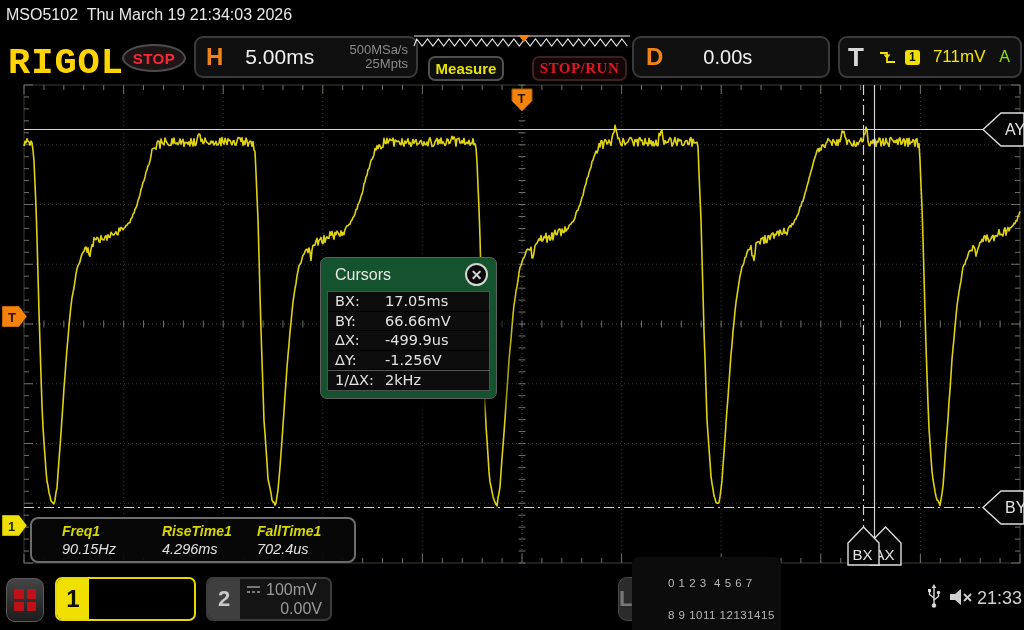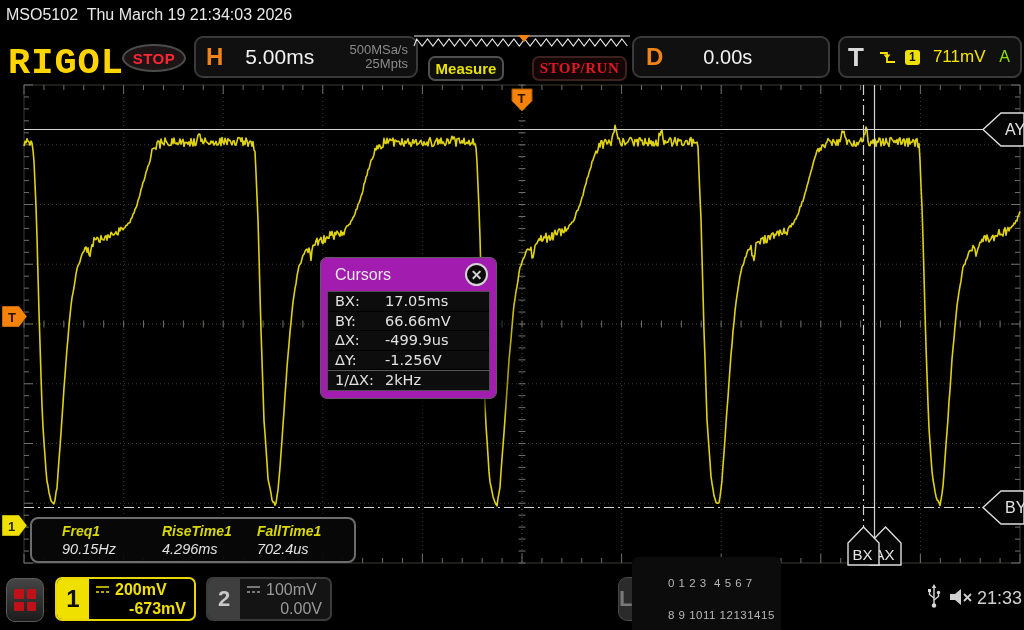--- a/index.html
+++ b/index.html
@@ -39,21 +39,21 @@
 
   .t-panel { left:838px; top:6px; width:184px; height:42px; display:flex; align-items:center; }
   .t-letter { color:#d8d8d8; font-size:26px; font-weight:bold; margin-left:8px; }
   .t-icon { margin-left:14px; }
   .t-src { margin-left:8px; width:15px; height:15px; background:#f0e000; color:#111; border-radius:3px;
            font-size:12px; font-weight:bold; display:flex; align-items:center; justify-content:center; }
   .t-level { color:#f5e400; font-size:17px; margin-left:13px; }
   .t-mode { color:#8fe000; font-size:16px; margin-left:auto; margin-right:10px; }
 
   
-  .dialog { position:absolute; left:320px; top:257px; width:177px; background:#a21caf; border:1px solid #5d5d5d;
+  .dialog { position:absolute; left:320px; top:257px; width:177px; background:#14532d; border:1px solid #5d5d5d;
             border-radius:7px; box-shadow:7px 9px 16px rgba(0,0,0,.8); z-index:30; }
   .dialog-titlebar { height:33px; display:flex; align-items:center; padding:0 8px 0 14px; }
   .dialog-title { color:#e8e8e8; font-size:16px; }
   .dialog-close { margin-left:auto; width:23px; height:23px; border-radius:50%; border:2px solid #d4d4d4;
                   background:#0a0a0a; color:#d4d4d4; font-size:14px; font-weight:bold; display:flex;
                   align-items:center; justify-content:center; cursor:default; }
   .dialog-rows { margin:0 6px 7px 6px; border:1px solid #4f4f4f; background:#0d0d0d;
                  font-family:"DejaVu Sans", sans-serif; }
   .c-row { height:19.5px; display:flex; align-items:center; padding:0 7px; border-bottom:1px solid #000;
            font-size:14.5px; color:#e2e2e2; }
@@ -536,34 +536,20 @@
       <div class="menu-grid">
           <i></i>
           <i></i>
           <i></i>
           <i></i>
         </div>
     </div>
 
     <div class="ch-block ch1">
       <div class="ch-tab">1</div>
-      <div class="ch-body">
-        <div class="ch-row">
-          <span class="coupling-icon">
-            <svg width="15" height="11" viewBox="0 0 15 11">
-              <line x1="1" y1="3" x2="14" y2="3" stroke="#f0e000" stroke-width="1.6"></line>
-              <line x1="1" y1="8" x2="14" y2="8" stroke="#f0e000" stroke-width="1.6" stroke-dasharray="3 2"></line>
-            </svg>
-          </span>
-          <span>200mV</span>
-        </div>
-        <div class="ch-row offset">
-          <span>-673mV</span>
-        </div>
-      </div>
     </div>
 
     <div class="ch-block ch2">
       <div class="ch-tab">2</div>
       <div class="ch-body">
         <div class="ch-row">
           <span class="coupling-icon">
             <svg width="15" height="11" viewBox="0 0 15 11">
               <line x1="1" y1="3" x2="14" y2="3" stroke="#9a9a9a" stroke-width="1.6"></line>
               <line x1="1" y1="8" x2="14" y2="8" stroke="#9a9a9a" stroke-width="1.6" stroke-dasharray="3 2"></line>

